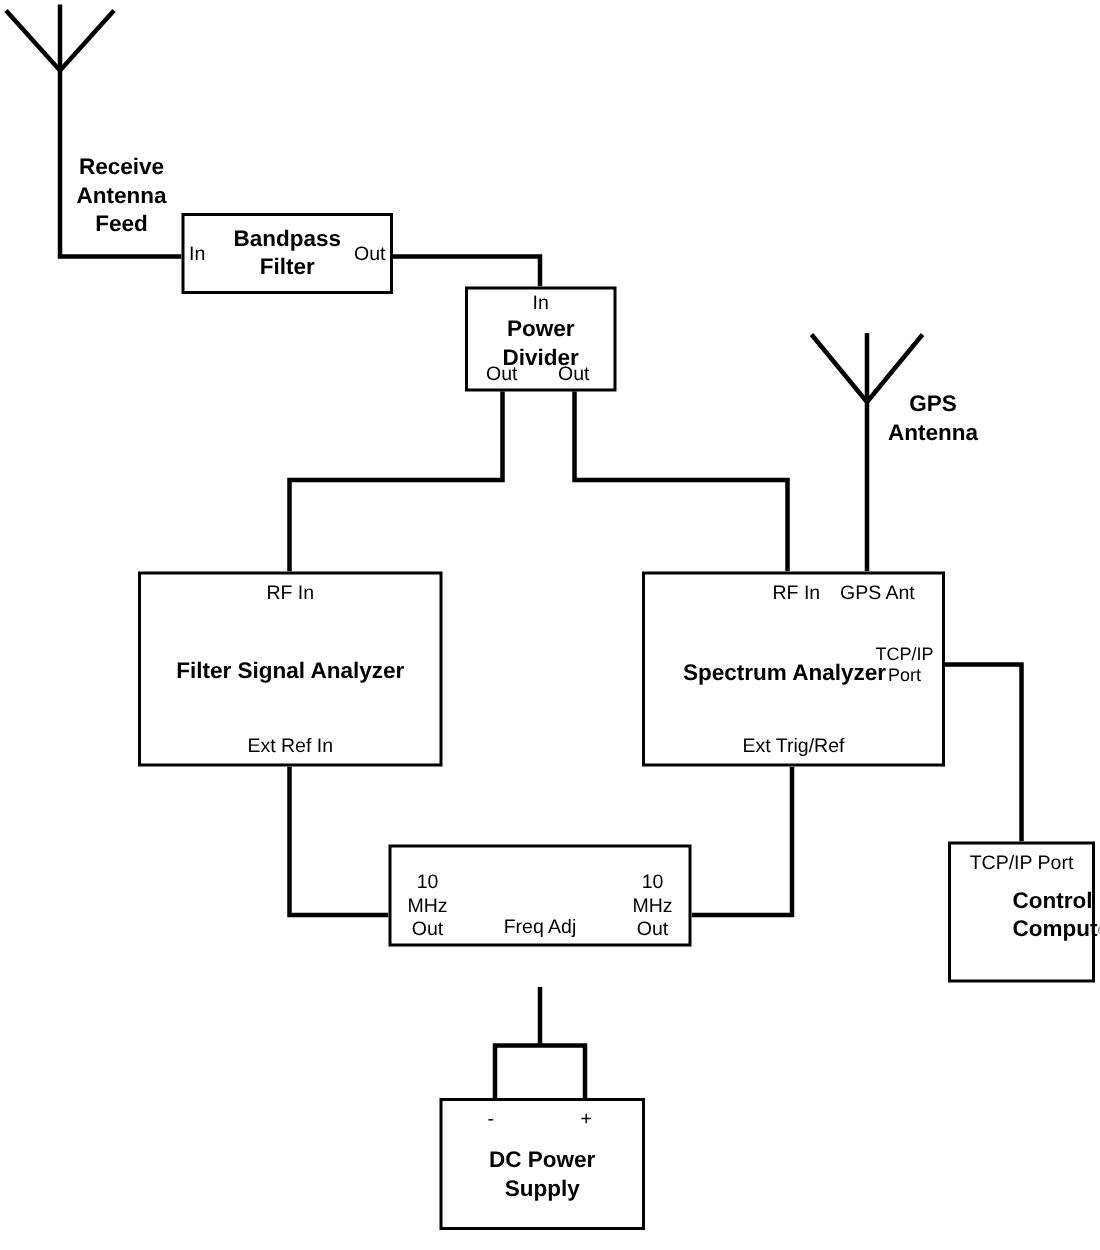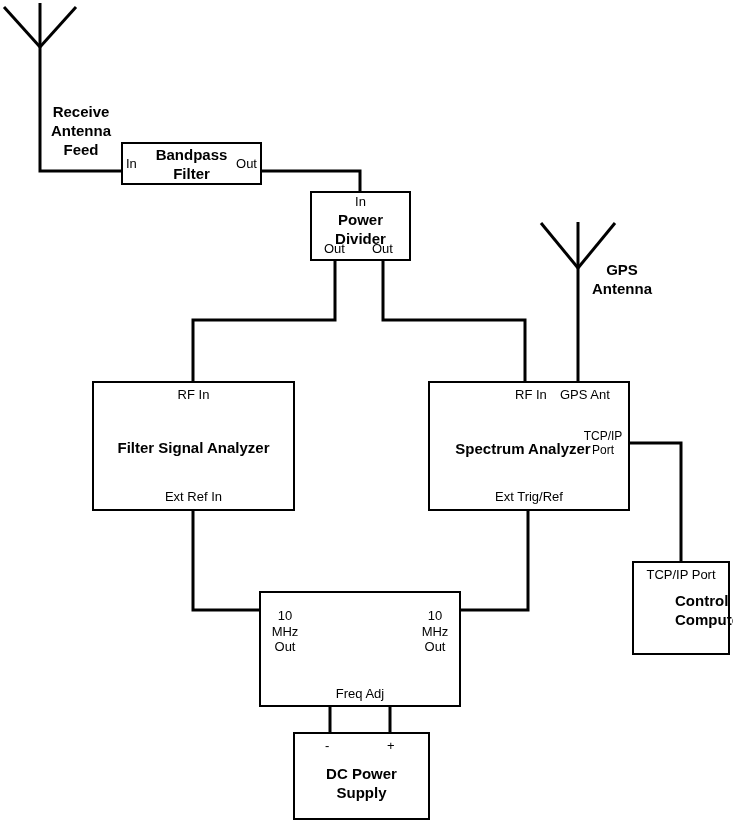--- a/index.html
+++ b/index.html
@@ -89,21 +89,21 @@
       <polyline points="330,732 330,697 390,697 390,732"></polyline>
     </g>
   </svg>
 
   <div class="freelabel" style="left:42px; top:102px; width:78px;">Receive
 Antenna
 Feed</div>
   <div class="freelabel" style="left:583px; top:260px; width:78px;">GPS
 Antenna</div>
 
-  <div class="box" style="left:121px; top:142px; width:141px; height:43px;">
+  <div class="box" style="left:121px; top:142px; width:141px; height:54px;">
     <div class="title vcenter">Bandpass
 Filter</div>
     <div class="port vcenter" style="left:3px;">In</div>
     <div class="port vcenter" style="right:3px;">Out</div>
   </div>
 
   <div class="box" style="left:310px; top:191px; width:101px; height:70px;">
     <div class="port center" style="top:1px;">In</div>
     <div class="title" style="top:17px;">Power
 Divider</div>
@@ -119,21 +119,21 @@
 
   <div class="box" style="left:428px; top:381px; width:202px; height:130px;">
     <div class="port" style="left:85px; top:4px;">RF In</div>
     <div class="port" style="left:130px; top:4px;">GPS Ant</div>
     <div class="title" style="top:56px; width:186px;">Spectrum Analyzer</div>
     <div class="port" style="right:2px; top:46px; width:46px; text-align:center; font-size:12px;">TCP/IP
 Port</div>
     <div class="port center" style="bottom:4px;">Ext Trig/Ref</div>
   </div>
 
-  <div class="box" style="left:259px; top:563px; width:202px; height:116px;margin-top:28px;">
+  <div class="box" style="left:259px; top:563px; width:202px; height:68px;">
     <div class="port" style="left:4px; top:15px; width:40px; text-align:center;">10
 MHz
 Out</div>
     <div class="port" style="right:4px; top:15px; width:40px; text-align:center;">10
 MHz
 Out</div>
     <div class="port center" style="bottom:3px;">Freq Adj</div>
   </div>
 
   <div class="box" style="left:632px; top:561px; width:98px; height:94px;">

